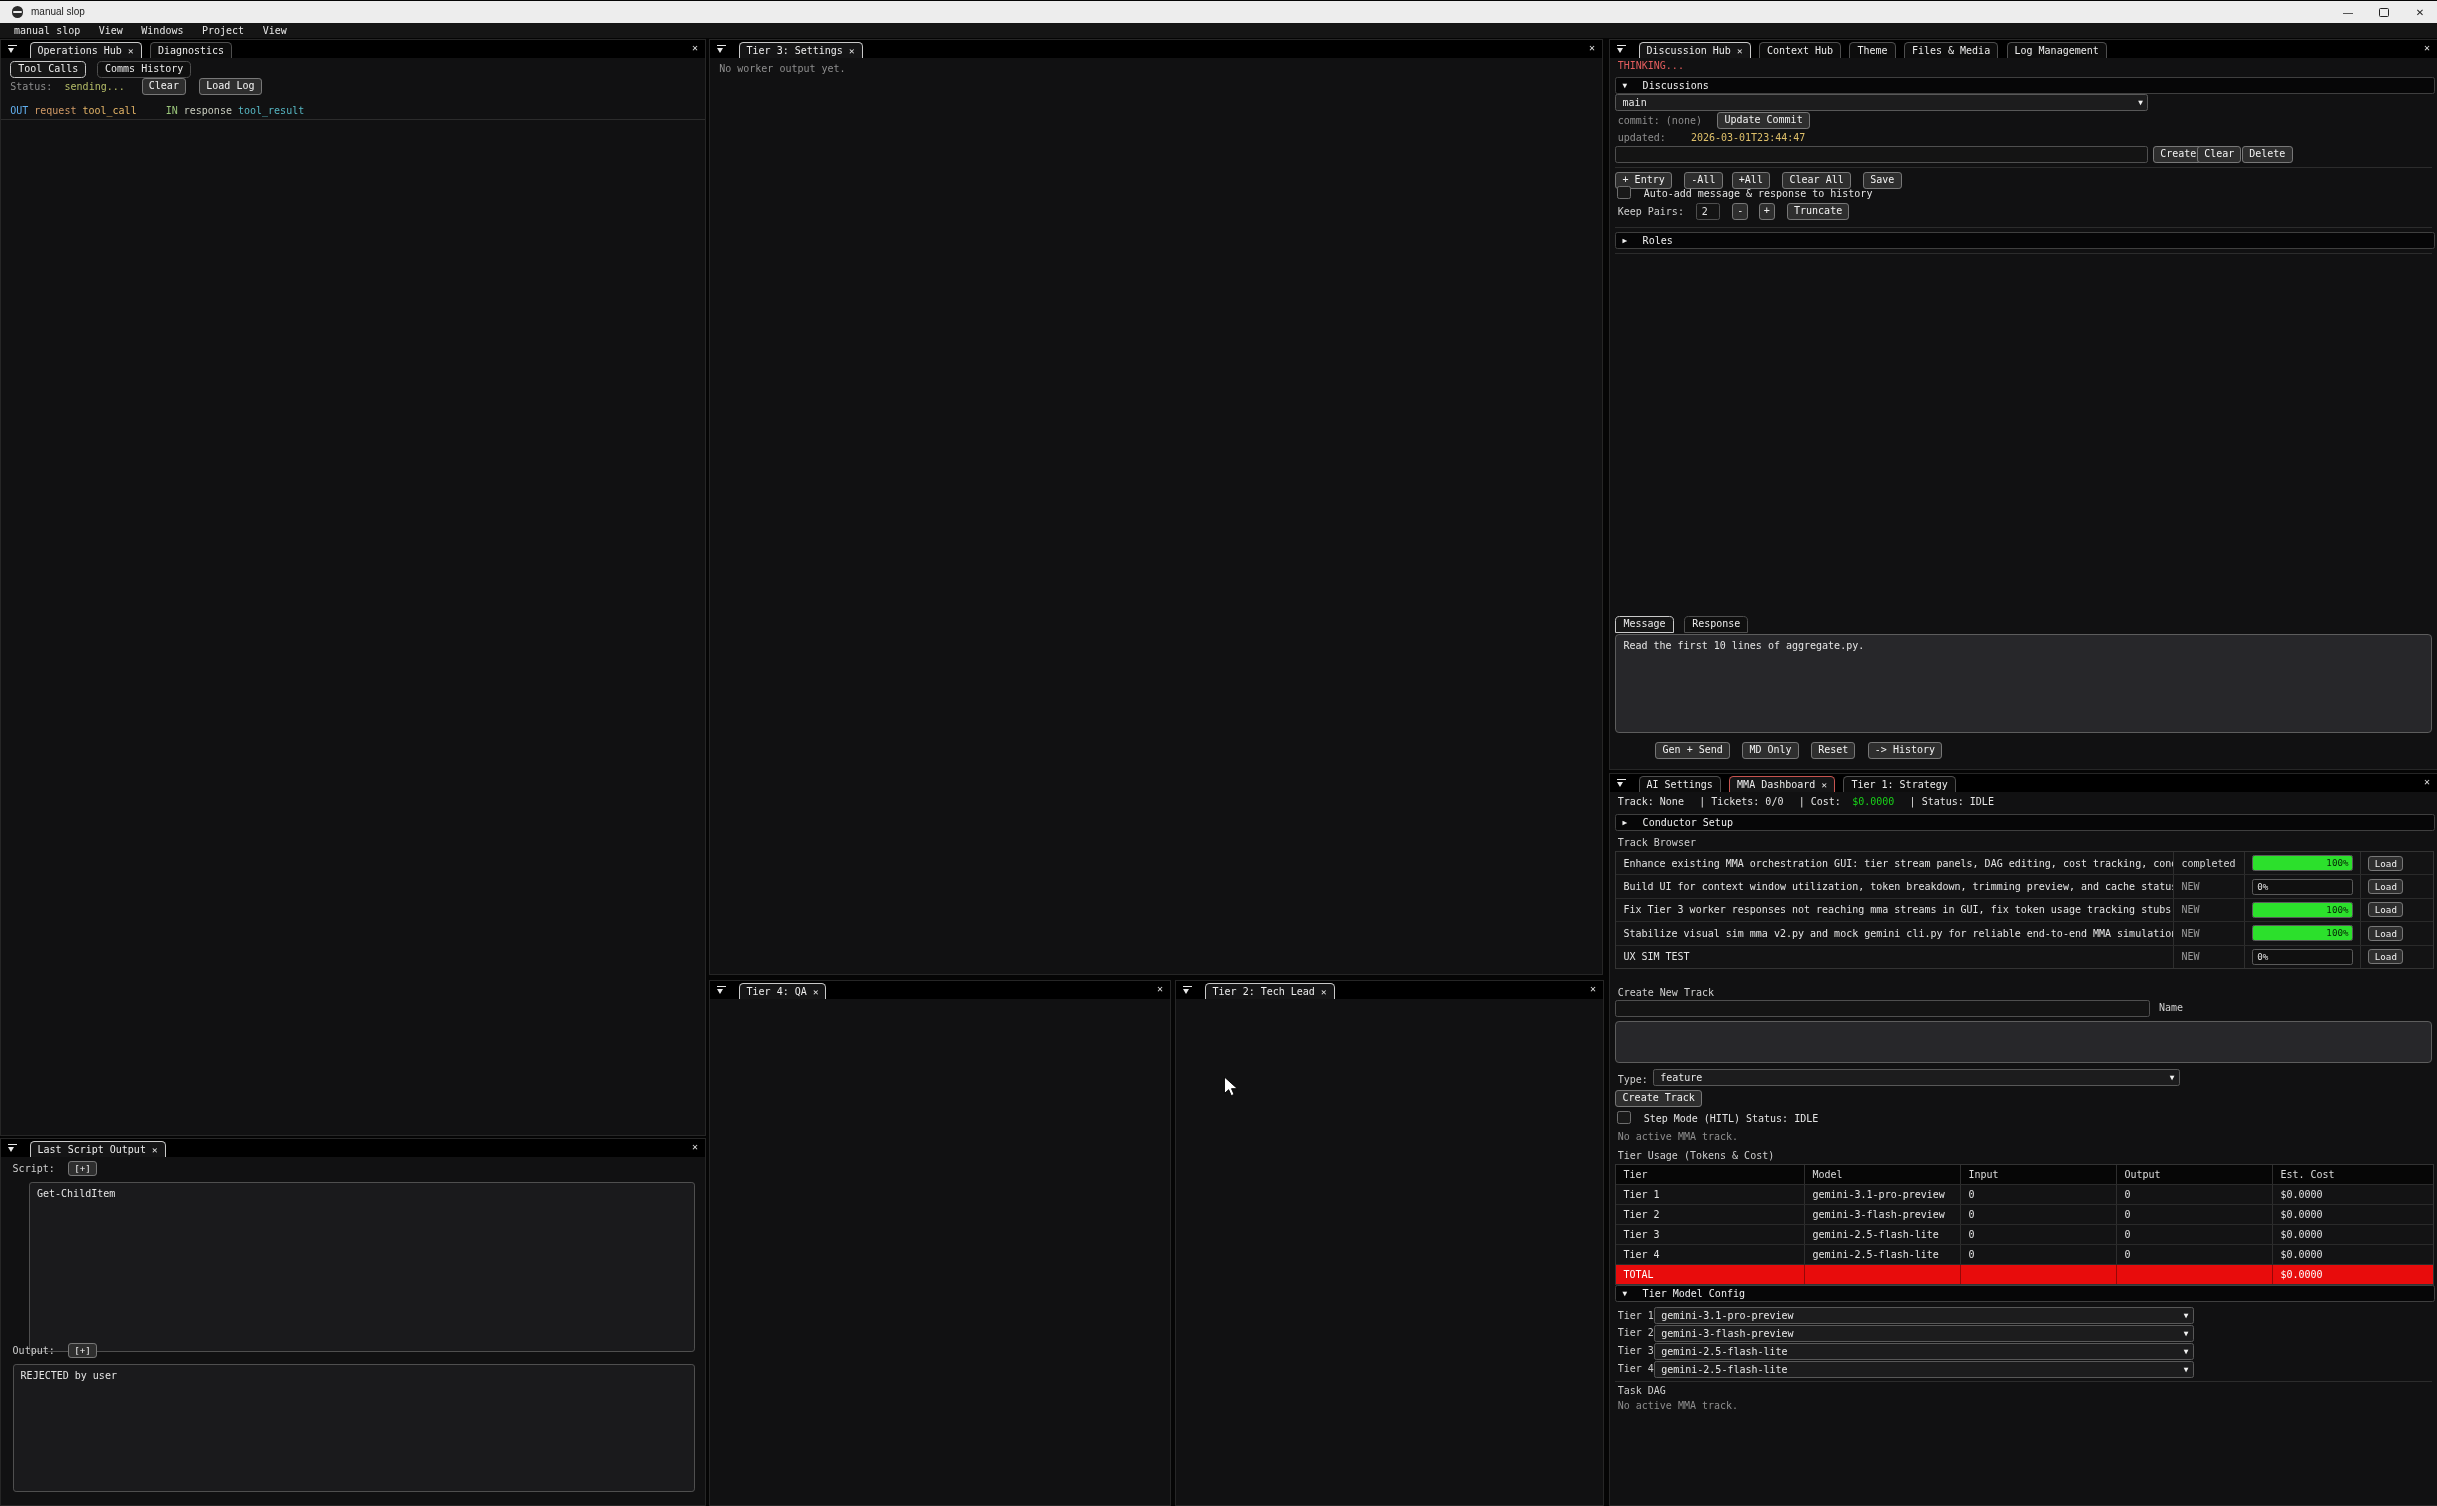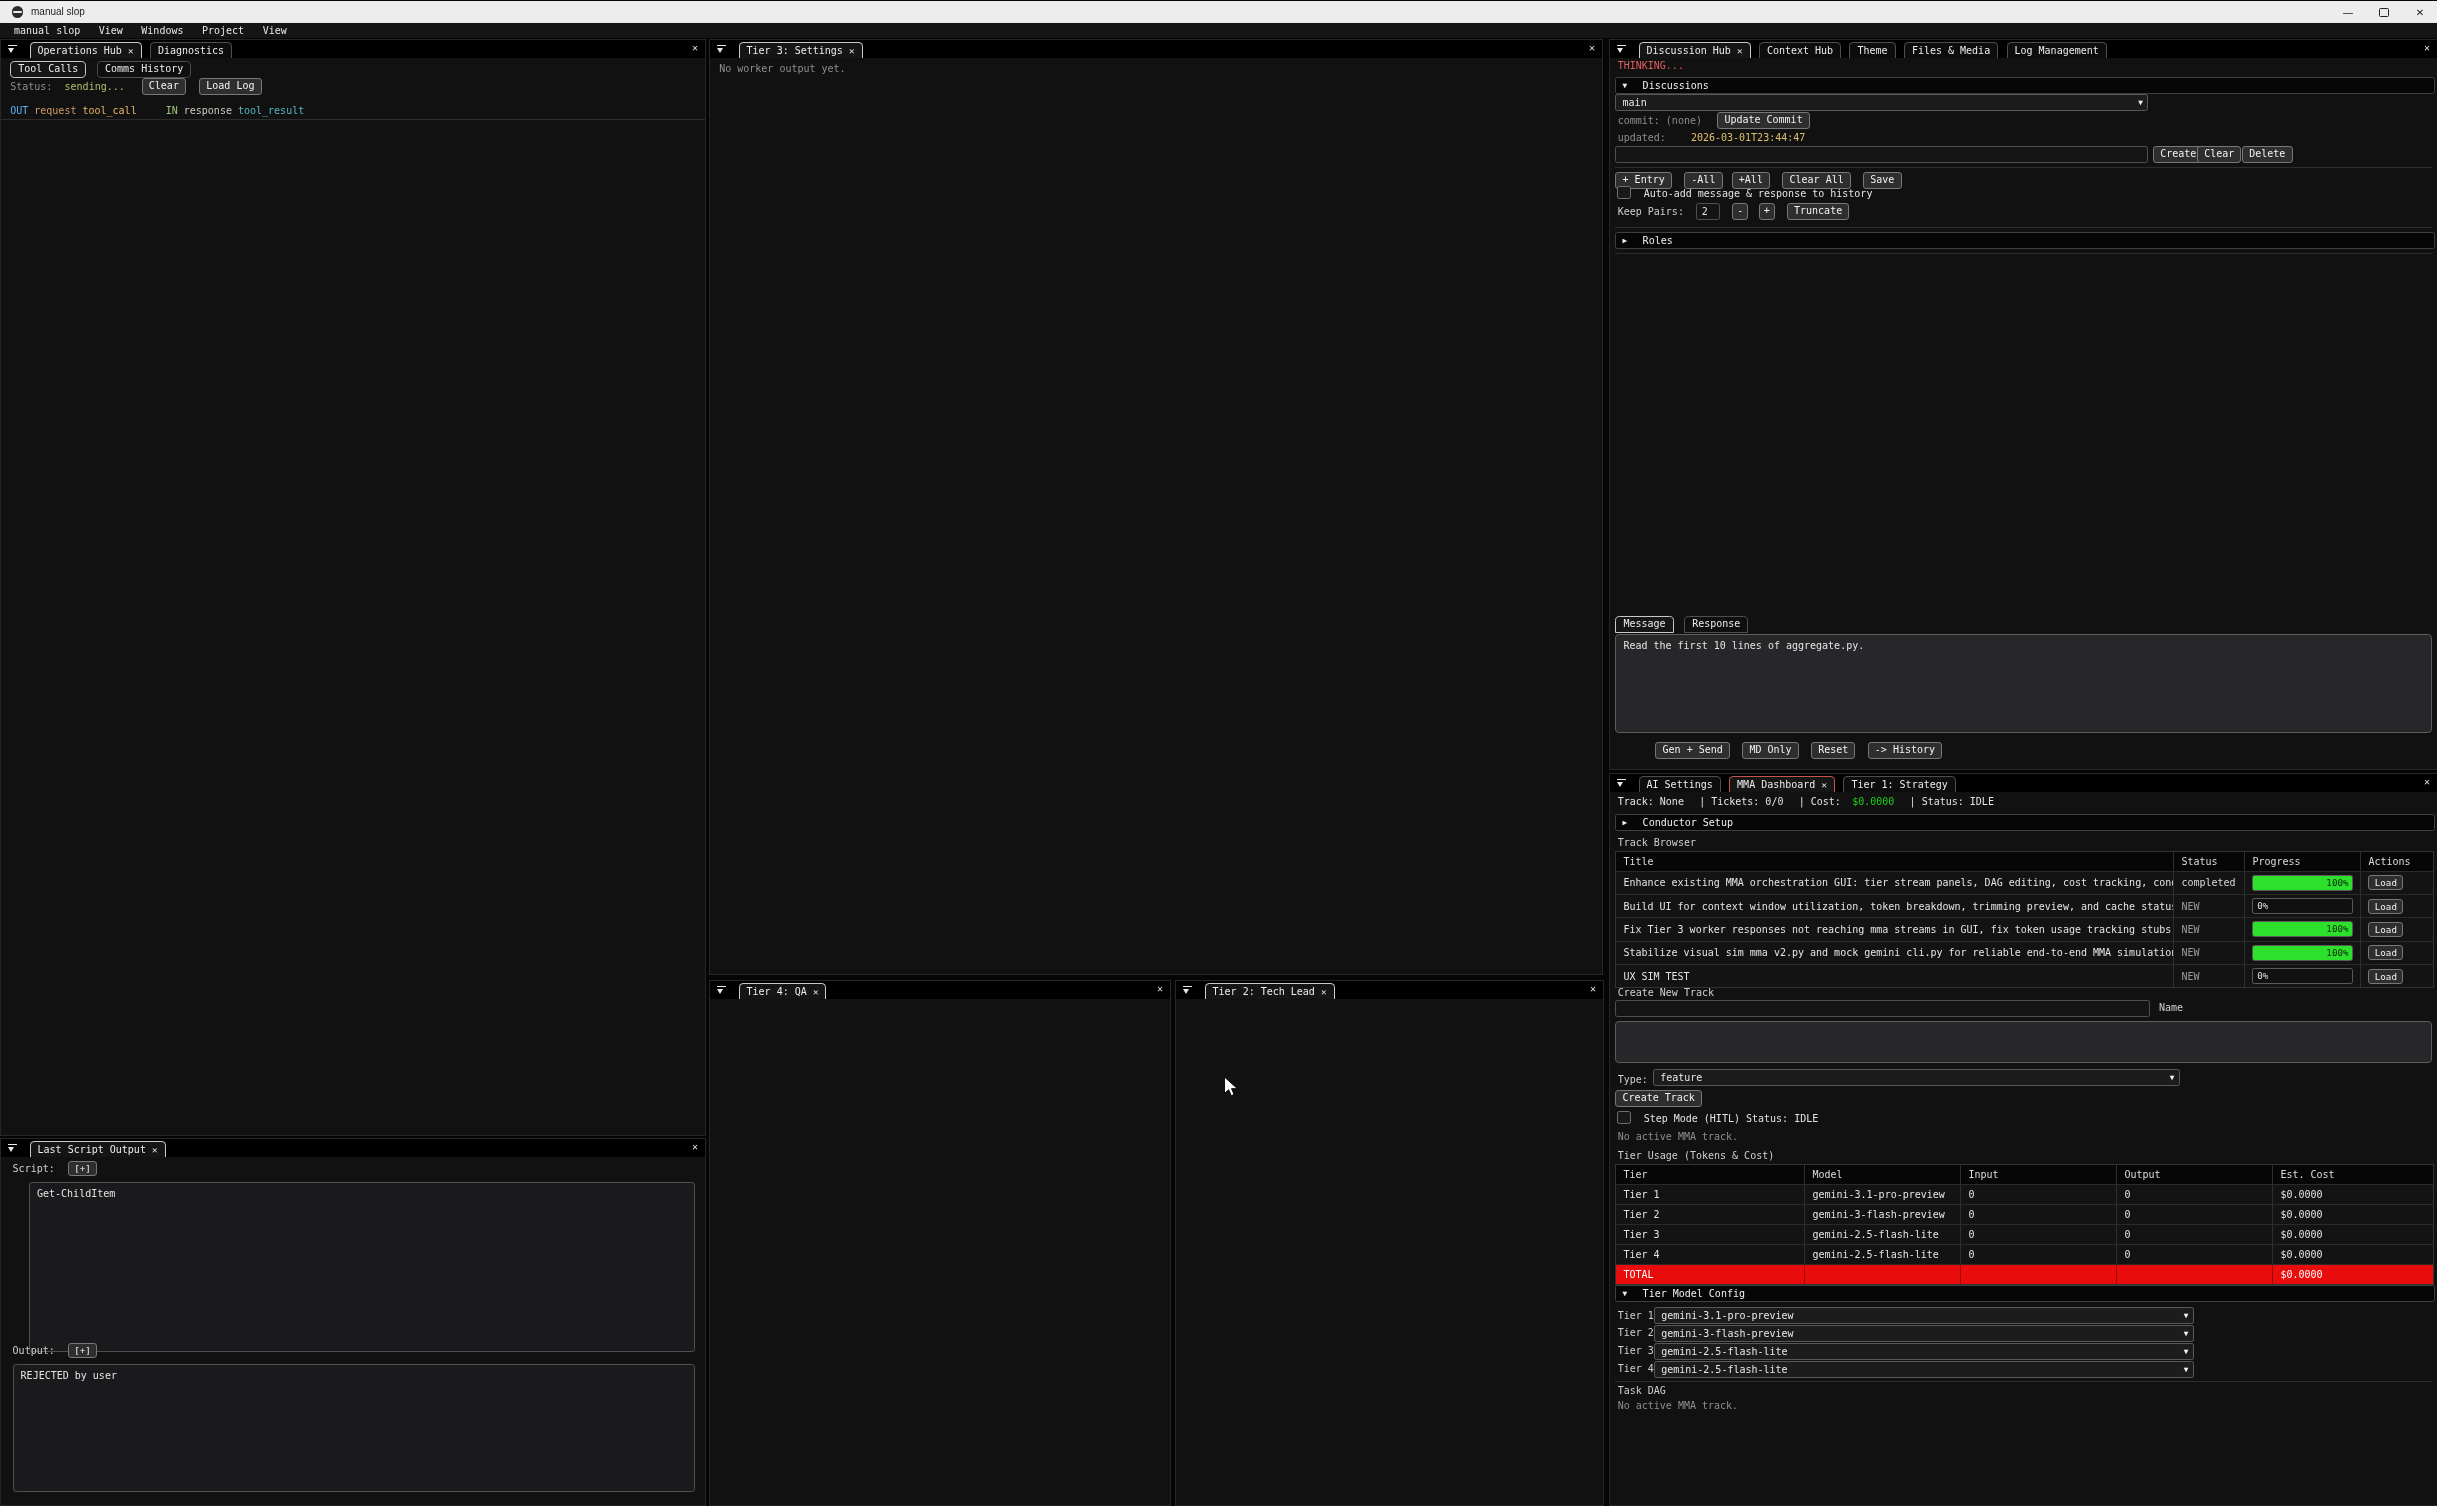--- a/index.html
+++ b/index.html
@@ -308,26 +308,20 @@
   </div>
 
   <div class="hdrbar" style="left:5.4px;width:811px;top:40px;">
     <span class="caret">▶</span>
     <span>Conductor Setup</span>
   </div>
 
   <div class="abs lbl" style="left:7.7px;top:63px;">Track Browser</div>
 
   <div class="tbl track-tbl" style="left:5.4px;width:819px;top:77px;">
-    <div class="tr th">
-      <div class="cell c-title">Title</div>
-      <div class="cell c-status vline">Status</div>
-      <div class="cell c-prog vline">Progress</div>
-      <div class="cell c-act vline">Actions</div>
-    </div>
     <div class="tr">
       <div class="cell c-title">Enhance existing MMA orchestration GUI: tier stream panels, DAG editing, cost tracking, conductor lifec</div>
       <div class="cell c-status vline st-done">completed</div>
       <div class="cell c-prog vline">
           <div class="prog full">
             <div class="fill" style="width: 100%;"></div>
             <span class="pct">100%</span>
           </div>
         </div>
       <div class="cell c-act vline">

